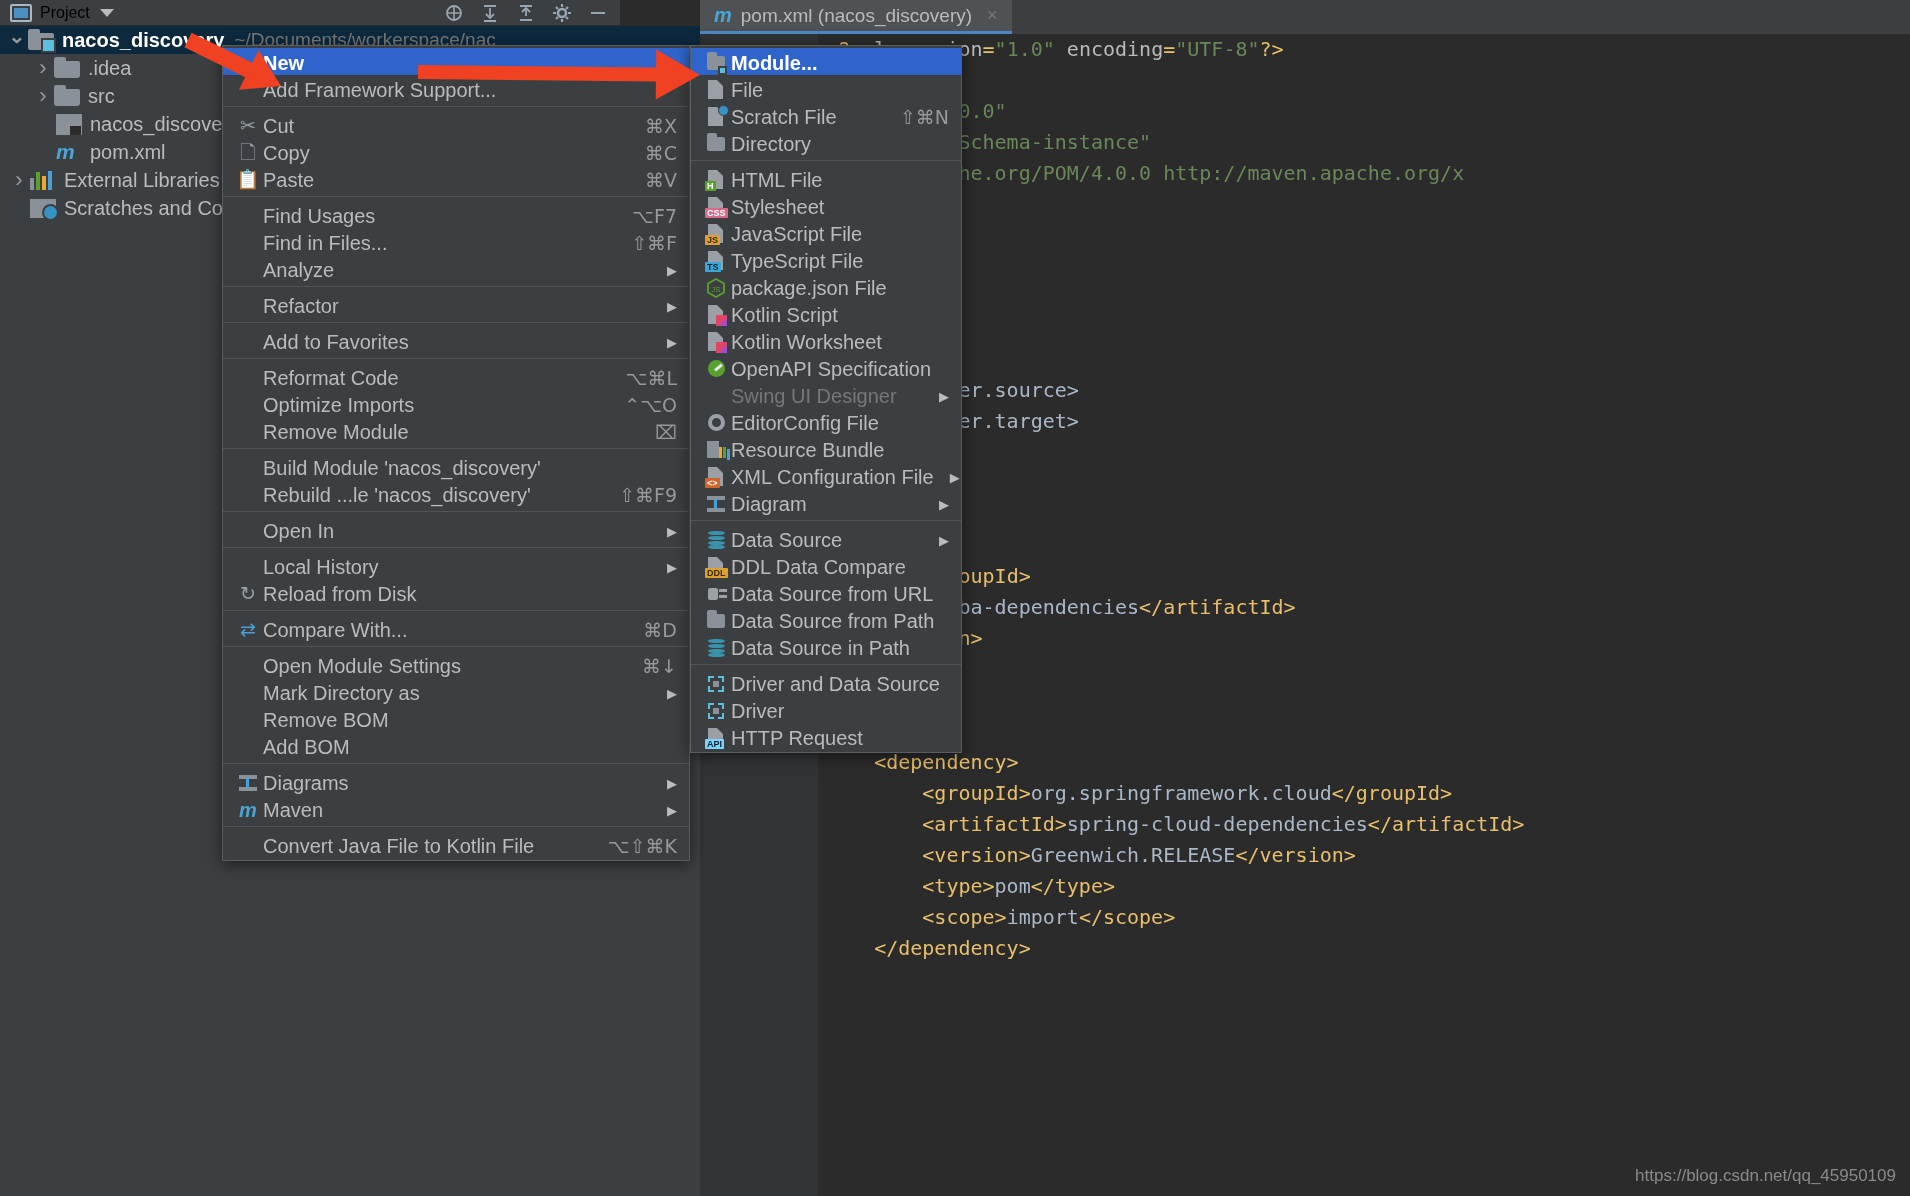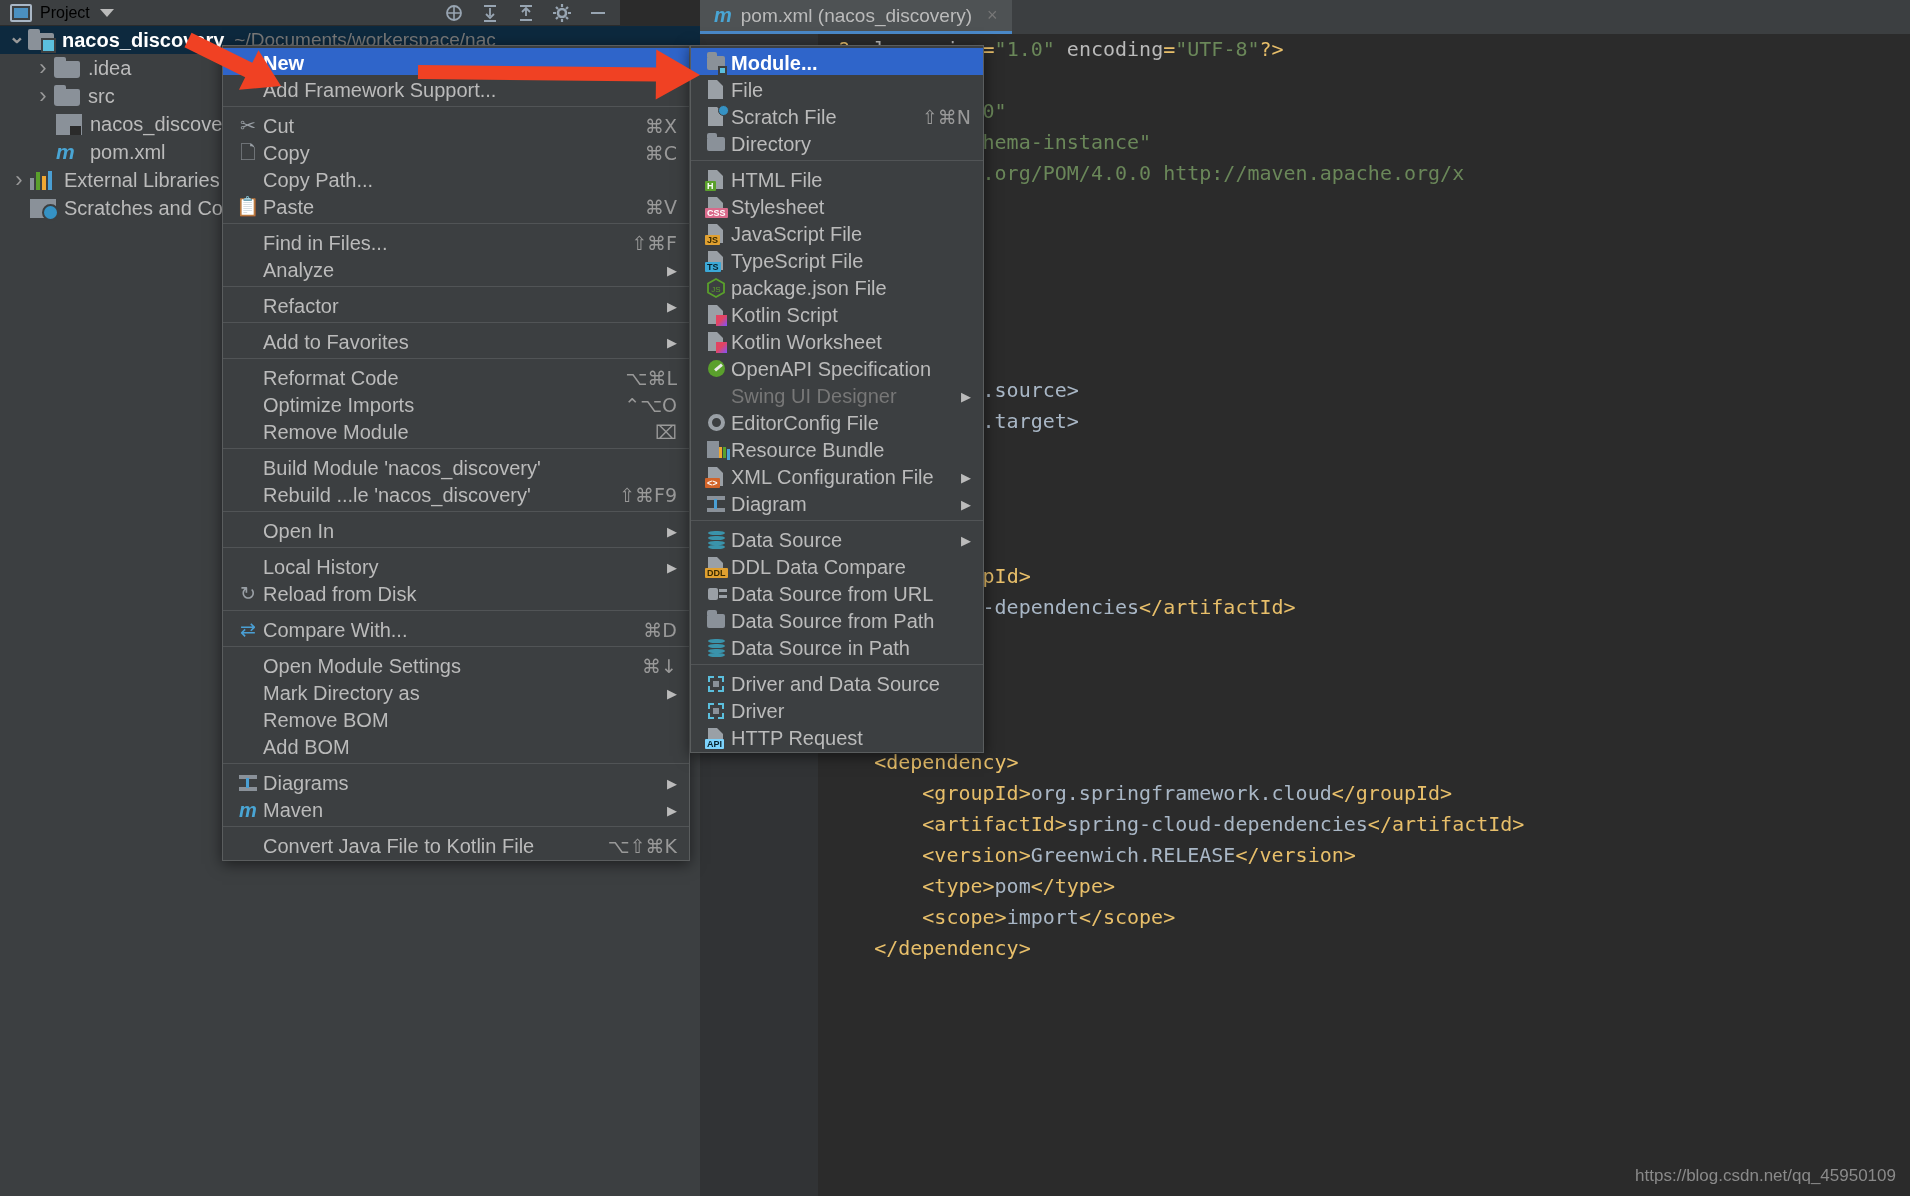--- a/index.html
+++ b/index.html
@@ -78,21 +78,21 @@
   .mi .mico{ width:30px; flex:0 0 30px; display:flex; align-items:center; justify-content:center; }
   .mi .lbl{ flex:1 1 auto; }
   .mi .acc{ color:#999999; font-size:19px; margin-left:18px; font-family:"DejaVu Sans", sans-serif; }
   .mi .arr{ margin-left:16px; color:#bbbbbb; font-size:13px; }
   .mi.hl{ background:#2f65ca; color:#ffffff; font-weight:bold; }
   .mi.dim{ color:#777777; }
   .sep{ height:1px; background:#515456; margin:4px 0; }
 
   
   .sub{
-    position:absolute; left:690px; top:45px; width:294px;
+    position:absolute; left:690px; top:45px; width:272px;
     background:#3c3f41; border:1px solid #5a5d5e;
     box-shadow:0 3px 14px rgba(0,0,0,.55);
     padding:2px 0;
   }
   .sub .mi{ font-size:20px; height:27px; }
 
   
   .mic{ position:relative; width:22px; height:22px; display:inline-block; }
   .doc{ position:absolute; left:3px; top:1px; width:15px; height:19px; background:#9aa0a6; }
   .doc:after{ content:""; position:absolute; right:0; top:0; border-left:6px solid transparent; border-top:6px solid #3c3f41; }
@@ -240,31 +240,32 @@
         <span class="acc">⌘X</span>
       </div>
       <div class="mi">
         <span class="mico">
           <span class="copyi">🗋</span>
         </span>
         <span class="lbl">Copy</span>
         <span class="acc">⌘C</span>
       </div>
       <div class="mi">
-        <span class="mico"></span>
-        <span class="lbl">Copy Path...</span>
-      </div>
-      <div class="mi">
         <span class="mico">
           <span class="pastei">📋</span>
         </span>
         <span class="lbl">Paste</span>
         <span class="acc">⌘V</span>
       </div>
       <div class="sep"></div>
+      <div class="mi">
+        <span class="mico"></span>
+        <span class="lbl">Find Usages</span>
+        <span class="acc">⌥F7</span>
+      </div>
       <div class="mi">
         <span class="mico"></span>
         <span class="lbl">Find in Files...</span>
         <span class="acc">⇧⌘F</span>
       </div>
       <div class="mi">
         <span class="mico"></span>
         <span class="lbl">Analyze</span>
         <span class="arr">▶</span>
       </div>

